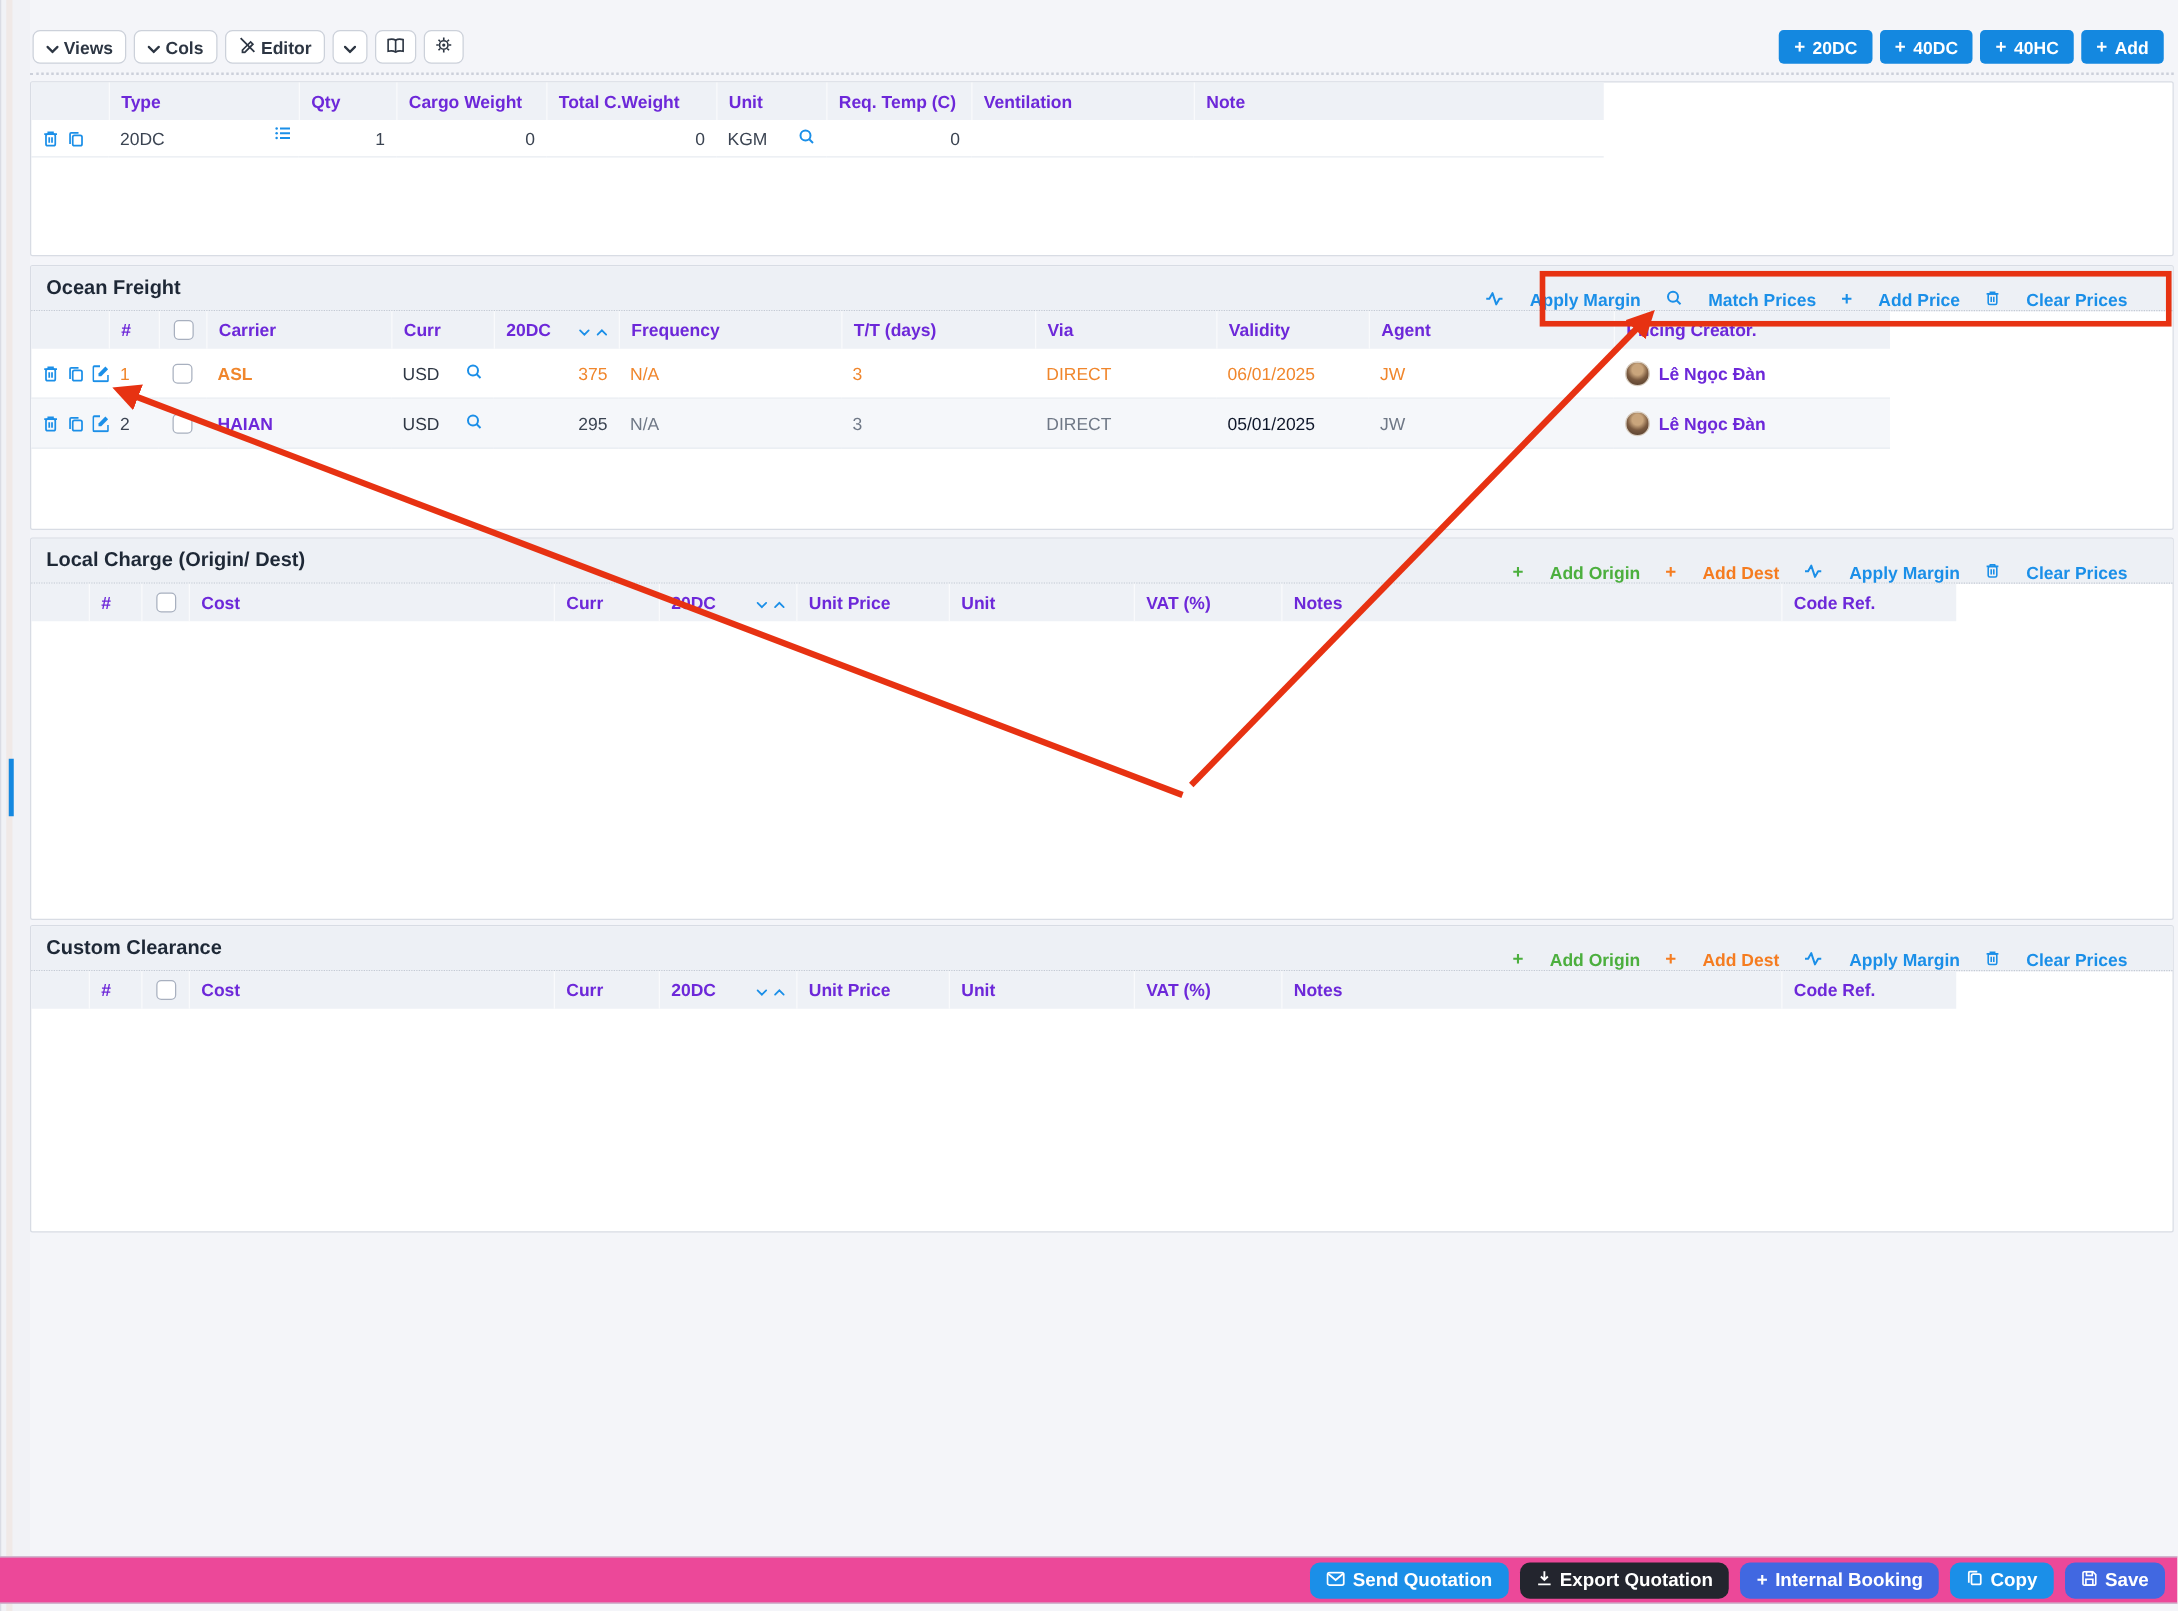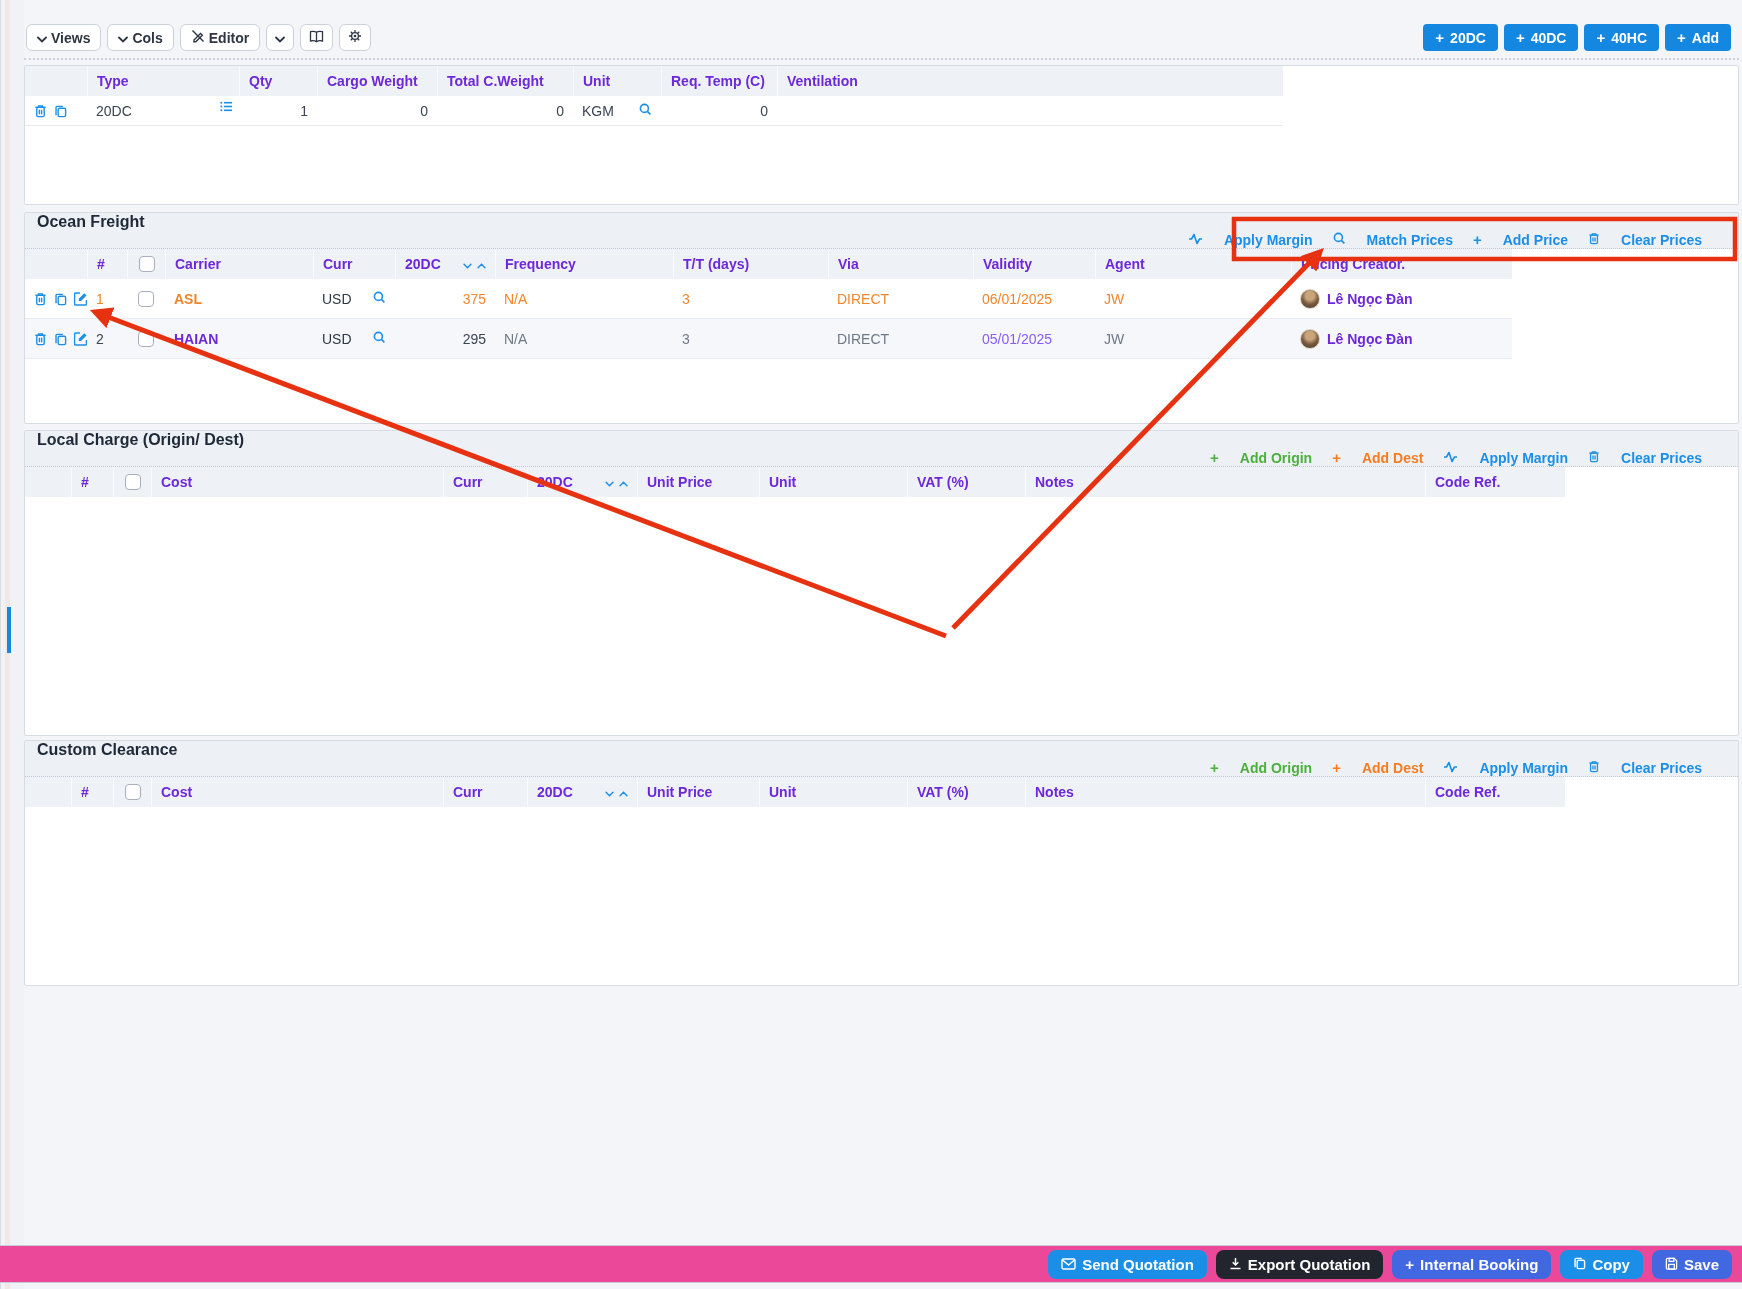--- a/index.html
+++ b/index.html
@@ -35,21 +35,21 @@
   }
   .plus-glyph { font-size:15px; font-weight:bold; line-height:1; }
 
   
   .panel { background:#fff; border:1px solid #d8dce4; border-radius:2px; }
   .panel-cargo  { margin-top:5px; height:140px; }
   .panel-ocean  { margin-top:7px; height:212px; }
   .panel-local  { margin-top:6px; height:306px; }
   .panel-custom { margin-top:4px; height:246px; }
 
-  .section-head { height:36px; background:#edf0f5; display:flex; justify-content:space-between; padding:0 36px 0 12px; border-bottom:1px dotted #c3c9d4; }
+  .section-head { height:36px; background:#edf0f5; display:flex; align-items:center; justify-content:space-between; padding:0 36px 0 12px; border-bottom:1px dotted #c3c9d4; }
   .section-title { font-size:16px; font-weight:bold; color:#1e2836; }
   .section-actions { display:flex; gap:20px; align-items:center; }
   .action { display:inline-flex; align-items:center; gap:21px; font-size:14px; font-weight:bold; color:#1b8fe8; cursor:pointer; text-decoration:none;margin-top:18px; }
   .action.green { color:#4caf3e; }
   .action.orange { color:#f57c20; }
 
   
   .trow { display:flex; align-items:stretch; }
   .thead { height:30px; background:#eef1f6; }
   .thead .cell { font-size:14px; font-weight:bold; color:#6d28d9; }
@@ -169,20 +169,21 @@
   <div class="panel panel-cargo">
     <div class="trow thead t-cargo">
       <div class="cell c1"></div>
       <div class="cell c2">Type</div>
       <div class="cell c3">Qty</div>
       <div class="cell c4">Cargo Weight</div>
       <div class="cell c5">Total C.Weight</div>
       <div class="cell c6">Unit</div>
       <div class="cell c7">Req. Temp (C)</div>
       <div class="cell c8">Ventilation</div>
+      <div class="cell c9">Note</div>
     </div>
     <div class="trow tdata t-cargo">
       <div class="cell c1 icons">
         <button class="icon-btn">
             <svg width="13" height="14" viewBox="0 0 14 15" fill="none" stroke="currentColor" stroke-width="1.5">
               <path d="M1.5 3.5h11"></path>
               <path d="M5 3.5V2h4v1.5"></path>
               <rect x="3" y="3.5" width="8" height="10" rx="1.5"></rect>
               <path d="M5.8 6.2v4.8M8.2 6.2v4.8"></path>
             </svg>
@@ -363,21 +364,21 @@
         <span class="dark">USD</span>
         <span><svg width="13" height="13" viewBox="0 0 13 13" fill="none" stroke="#1b8fe8" stroke-width="1.6">
               <circle cx="5.4" cy="5.4" r="4"></circle>
               <path d="M8.4 8.4l3 3"></path>
             </svg></span>
       </div>
       <div class="cell o6 num dark" style="justify-content:flex-end">295</div>
       <div class="cell o7" style="color:#6f7886">N/A</div>
       <div class="cell o8" style="color:#6f7886">3</div>
       <div class="cell o9" style="color:#6f7886">DIRECT</div>
-      <div class="cell o10" style="color:#8b5cf6">05/01/2025</div>
+      <div class="cell o10" style="color:#0f172a">05/01/2025</div>
       <div class="cell o11" style="color:#6f7886">JW</div>
       <div class="cell o12">
         <span class="avatar"></span>
         <span class="link">Lê Ngọc Đàn</span>
       </div>
     </div>
   </div>
 
   <div class="panel panel-local">
     <div class="section-head">

